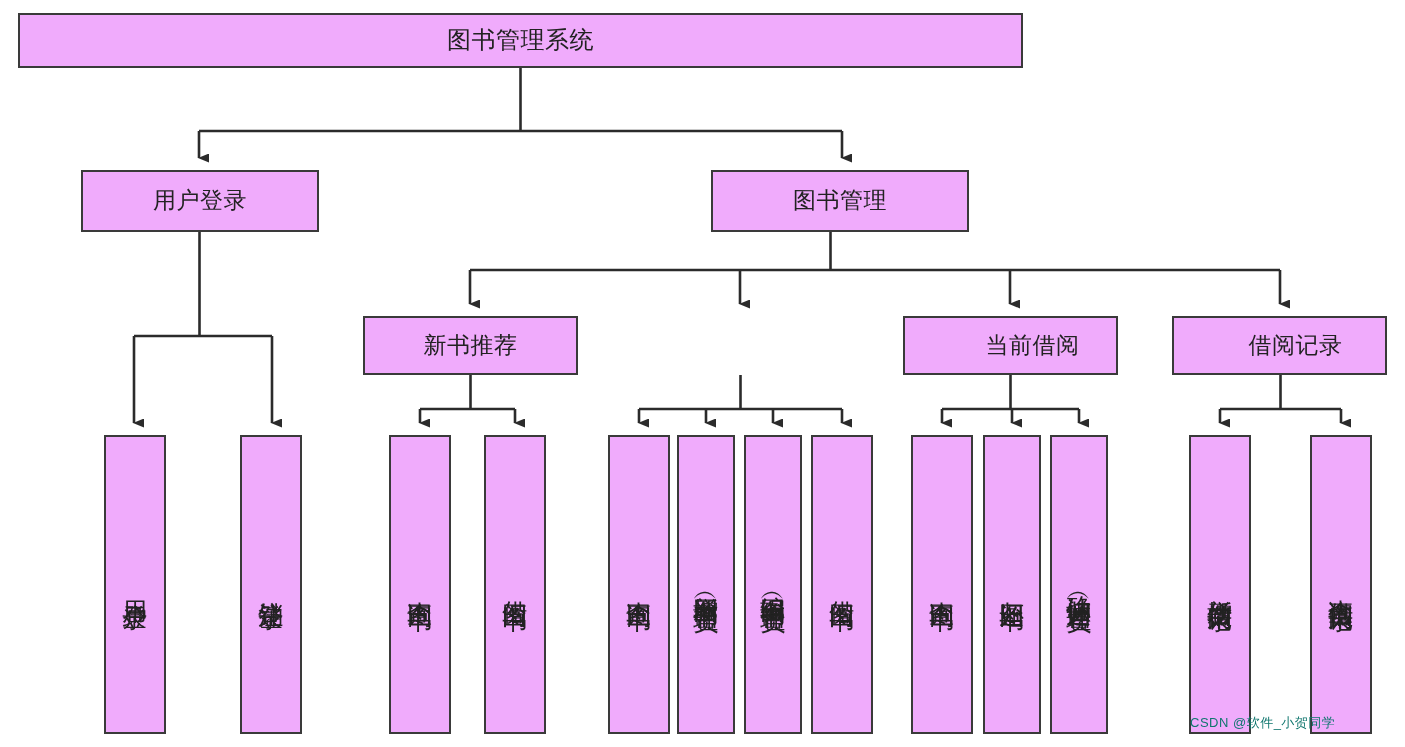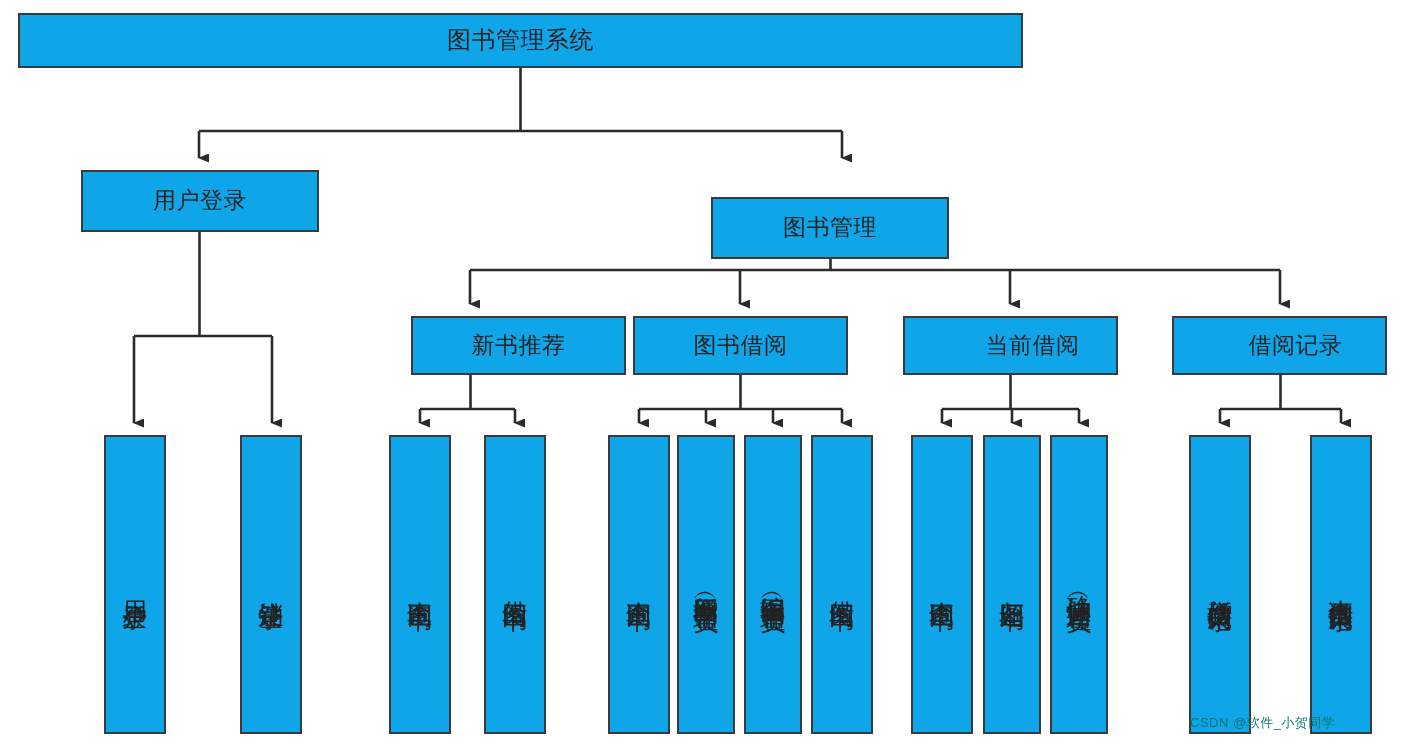--- a/index.html
+++ b/index.html
@@ -22,21 +22,21 @@
     position: absolute;
     top: 0;
     left: 0;
     width: 1405px;
     height: 747px;
     display: block;
   }
   .node-box {
     position: absolute;
     box-sizing: border-box;
-    background: #0ea5e9;
+    background: #f0abfc;
     border: 2.5px solid #3a3a3a;
     display: flex;
     align-items: center;
     justify-content: center;
     color: #222222;
   }
   .node-label {
     display: block;
     text-align: center;
     line-height: 1.18;
@@ -123,29 +123,26 @@
     </g>
   </svg>
 
   <div class="node-box root horizontal" style="left:18px; top:13px; width:1005px; height:55px;">
     <span class="node-label">图书管理系统</span>
   </div>
 
   <div class="node-box horizontal" style="left:81px; top:170px; width:238px; height:62px;">
     <span class="node-label">用户登录</span>
   </div>
-  <div class="node-box horizontal" style="left:711px; top:170px; width:238px; height:62px;margin-top:27px;">
+  <div class="node-box horizontal" style="left:711px; top:170px; width:258px; height:62px;">
     <span class="node-label">图书管理</span>
   </div>
 
-  <div class="node-box horizontal" style="left:363px; top:316px; width:215px; height:59px;margin-left:48px;">
+  <div class="node-box horizontal" style="left:363px; top:316px; width:215px; height:59px;">
     <span class="node-label">新书推荐</span>
-  </div>
-  <div class="node-box horizontal" style="left:633px; top:316px; width:215px; height:59px;">
-    <span class="node-label">图书借阅</span>
   </div>
   <div class="node-box horizontal" style="left:903px; top:316px; width:215px; height:59px;padding-left:44px;">
     <span class="node-label">当前借阅</span>
   </div>
   <div class="node-box horizontal" style="left:1172px; top:316px; width:215px; height:59px;padding-left:32px;">
     <span class="node-label">借阅记录</span>
   </div>
 
   <div class="node-box vertical" style="left:104px; top:435px; width:62px; height:299px;">
     <span class="node-label">用户登录</span>

